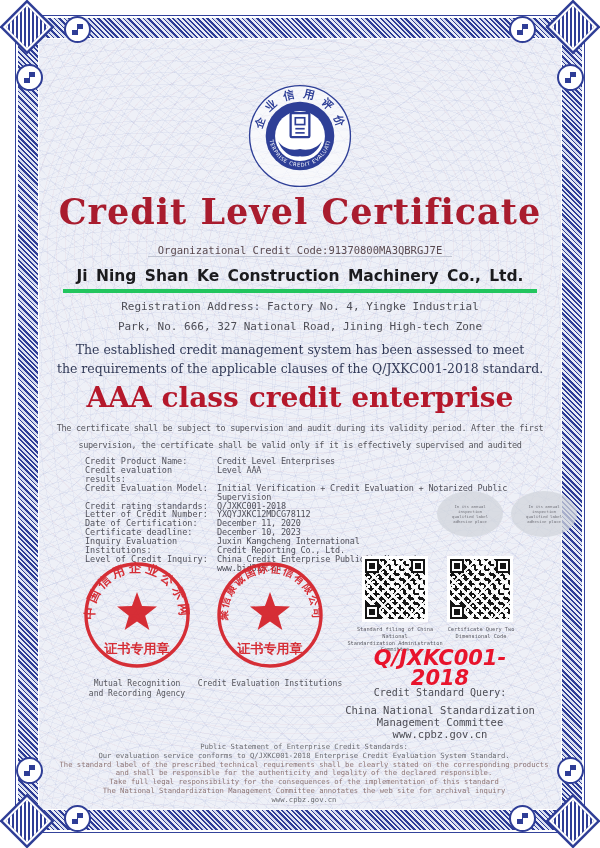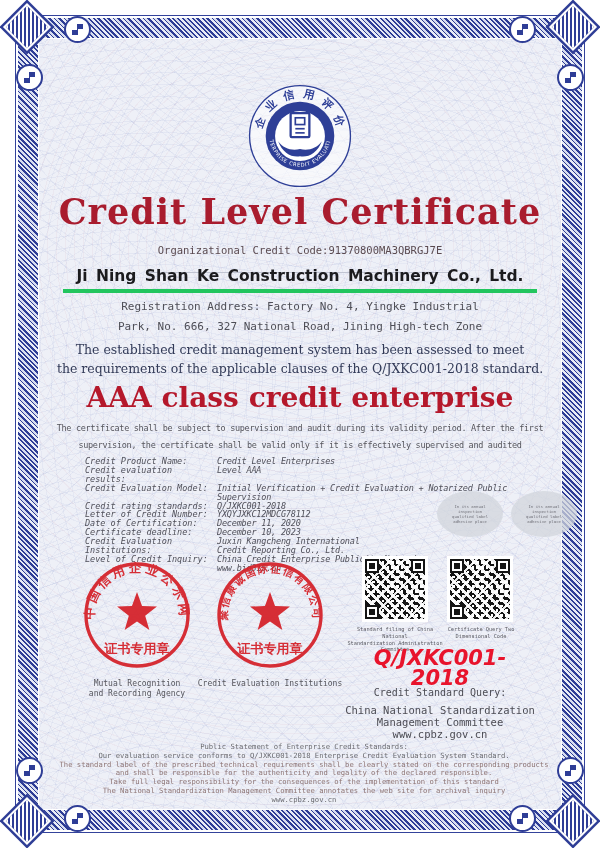--- a/index.html
+++ b/index.html
@@ -28,32 +28,32 @@
       repeating-radial-gradient(circle at 112% 46%, rgba(118,134,196,.08) 0 1px, transparent 1px 13px),
       repeating-radial-gradient(circle at 50% 27%, rgba(196,124,146,.07) 0 1px, transparent 1px 9px),
       repeating-radial-gradient(circle at 24% 112%, rgba(118,134,196,.09) 0 1px, transparent 1px 12px),
       repeating-radial-gradient(circle at 82% 108%, rgba(118,134,196,.07) 0 1px, transparent 1px 10px),
       #eef0f7;}
   
   .abs{position:absolute;left:50px;right:50px;text-align:center;}
   .title{top:191px;font-family:"DejaVu Serif",serif;font-weight:bold;font-size:35px;
          letter-spacing:1px;color:#a91c2e;}
   .orgcode{top:244px;font-family:"DejaVu Sans Mono",monospace;font-size:10.5px;color:#5a4a50;}
-  .orgcode .u{border-bottom:1px solid #c0c4d2;padding:0 10px 16px;}
+  .orgcode .u{border-bottom:1px solid #c0c4d2;padding:0 10px 0;}
   .company{top:267px;font-size:15.5px;font-weight:bold;color:#1b1b1e;word-spacing:3px;}
   .company .u{border-bottom:4px solid #22c55e;padding:0 14px 4px;}
   .address{top:297px;font-family:"DejaVu Sans Mono",monospace;font-size:11px;color:#4e4e56;line-height:20px;}
   .address .ln{display:block;}
   .statement{top:340px;font-family:"DejaVu Serif",serif;font-size:12.5px;color:#323a57;line-height:19px;}
   .grade{top:381px;font-family:"DejaVu Serif",serif;font-weight:bold;font-size:28px;color:#b5182b;}
   .supervision{top:420px;font-family:"DejaVu Sans Mono",monospace;font-size:8.5px;
                letter-spacing:-0.3px;color:#55555c;line-height:17px;}
   .details{position:absolute;left:85px;top:457px;width:470px;text-align:left;
            font-family:"DejaVu Sans Mono",monospace;font-size:8.5px;line-height:8.9px;color:#50505a;
-           display:grid;grid-template-columns:132px 1fr;column-gap:0;font-style:italic;}
+           display:grid;grid-template-columns:132px 1fr;column-gap:0;}
   .details .v{white-space:pre-line;letter-spacing:-0.2px;}
   
   .stk{position:absolute;width:66px;height:46px;border-radius:50%;background:rgba(210,214,220,.75);
        display:grid;place-items:center;text-align:center;}
   .stk .t{width:170%;transform:scale(.5);transform-origin:center;font-family:"DejaVu Sans Mono",monospace;
           font-size:8px;line-height:10px;color:#73737b;white-space:pre-line;}
   .stk1{left:437px;top:491px}.stk2{left:511px;top:491px}
   
   .seal{position:absolute;width:110px;height:110px;opacity:.95;}
   .seal1{left:82px;top:560px}.seal2{left:215px;top:560px}
@@ -162,21 +162,21 @@
     <span class="l">Credit Evaluation Model:</span>
       <span class="v">Initial Verification + Credit Evaluation + Notarized Public Supervision</span>
     <span class="l">Credit rating standards:</span>
       <span class="v">Q/JXKC001-2018</span>
     <span class="l">Letter of Credit Number:</span>
       <span class="v">YXQYJXKC12MDCG78112</span>
     <span class="l">Date of Certification:</span>
       <span class="v">December 11, 2020</span>
     <span class="l">Certificate deadline:</span>
       <span class="v">December 10, 2023</span>
-    <span class="l">Credit Evaluation Institutions:</span>
+    <span class="l">Inquiry Evaluation Institutions:</span>
       <span class="v">Juxin Kangcheng International
 Credit Reporting Co., Ltd.</span>
     <span class="l">Level of Credit Inquiry:</span>
       <span class="v">China Credit Enterprise Publicity Network
 www.bid315.cn</span>
   </div>
 
   <div class="stk stk1">
     <div class="t">In its annual inspection
 qualified label adhesive place</div>

